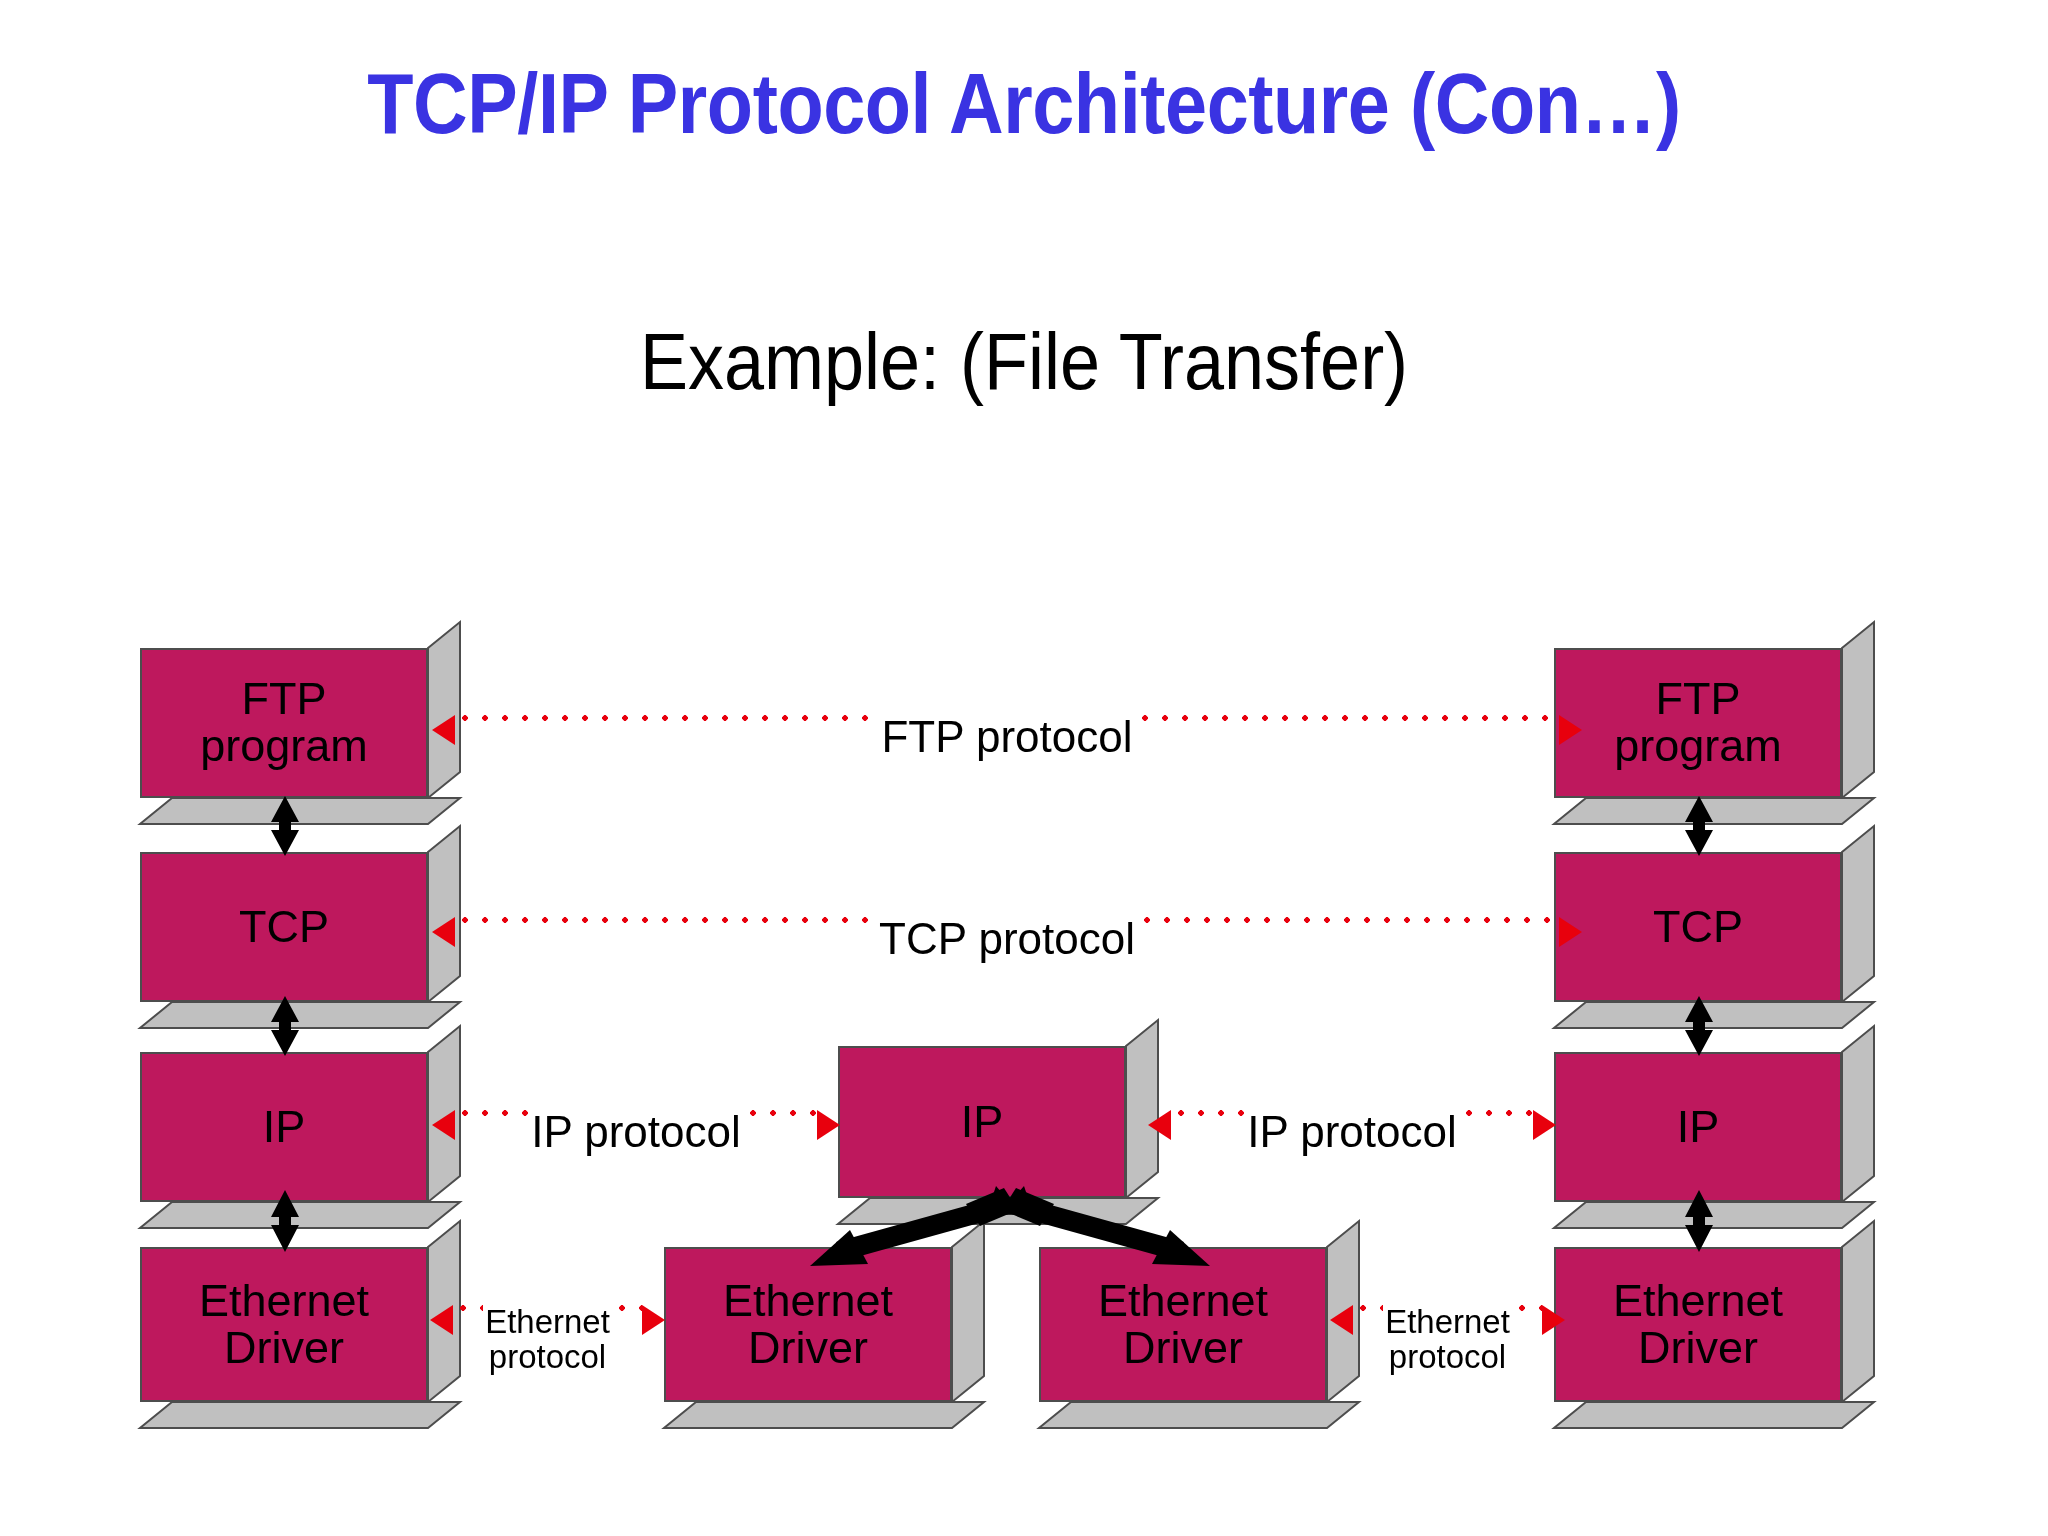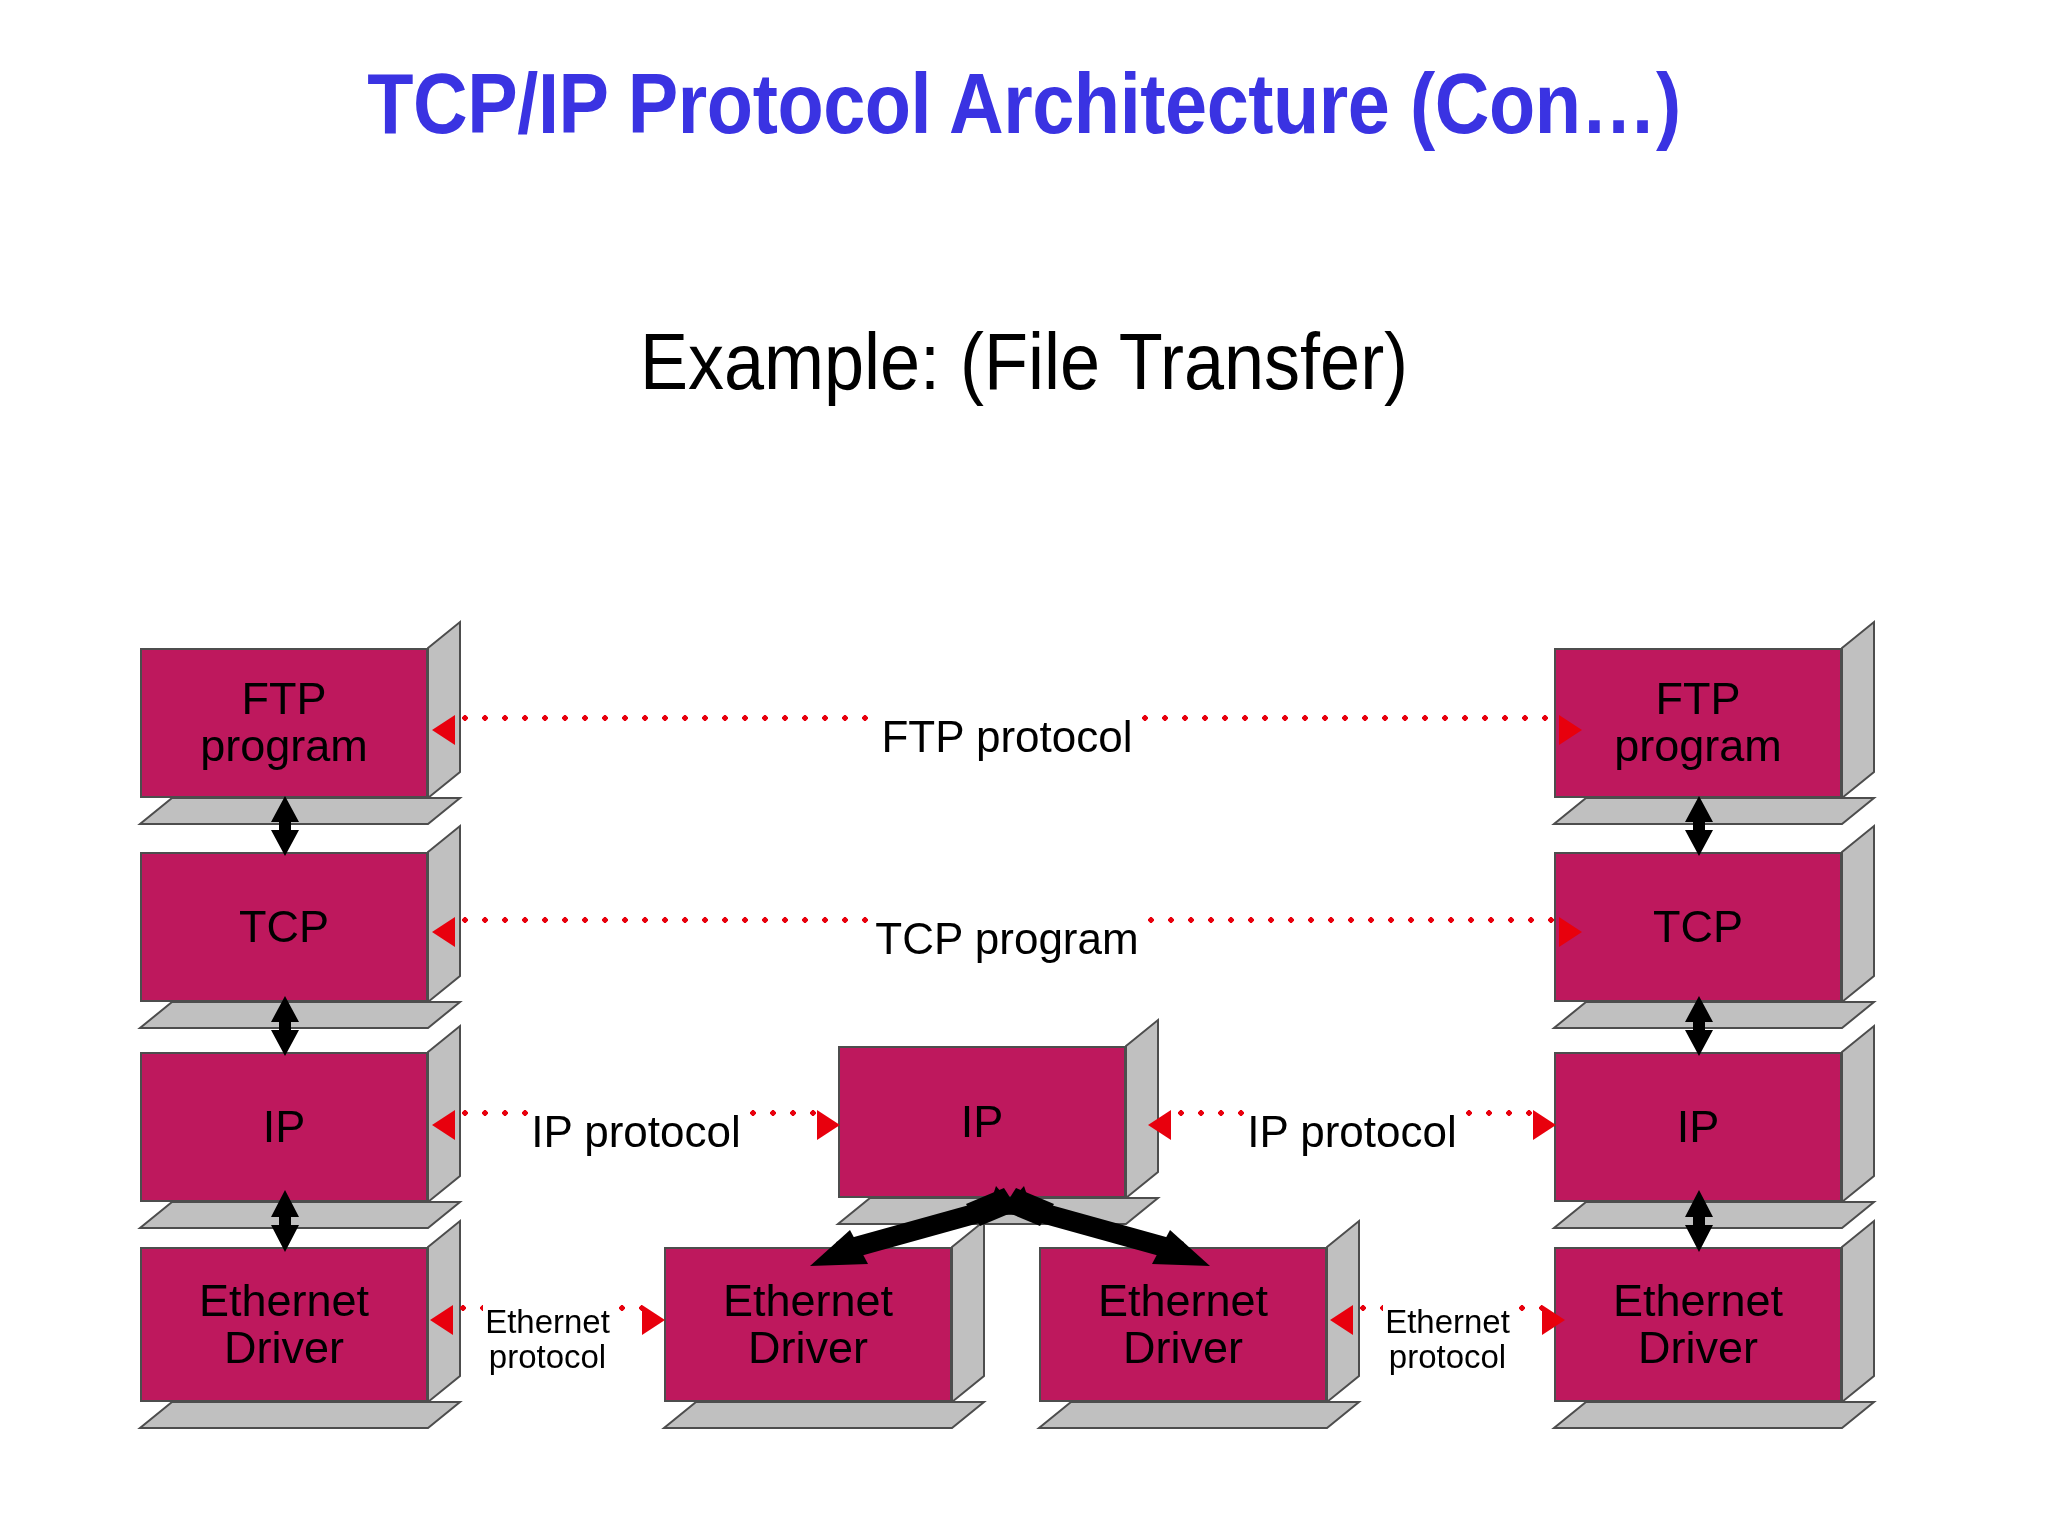--- a/index.html
+++ b/index.html
@@ -323,21 +323,21 @@
     <span class="ah-left"></span>
     <span class="dotline"></span>
     <span class="proto-label">FTP protocol</span>
     <span class="dotline"></span>
     <span class="ah-right"></span>
   </div>
 
   <div class="proto" style="left:432px; top:917px; width:1150px; height:40px;">
     <span class="ah-left"></span>
     <span class="dotline"></span>
-    <span class="proto-label">TCP program</span>
+    <span class="proto-label">TCP protocol</span>
     <span class="dotline"></span>
     <span class="ah-right"></span>
   </div>
 
   <div class="proto" style="left:432px; top:1110px; width:408px; height:40px;">
     <span class="ah-left"></span>
     <span class="dotline short"></span>
     <span class="proto-label">IP protocol</span>
     <span class="dotline short"></span>
     <span class="ah-right"></span>

